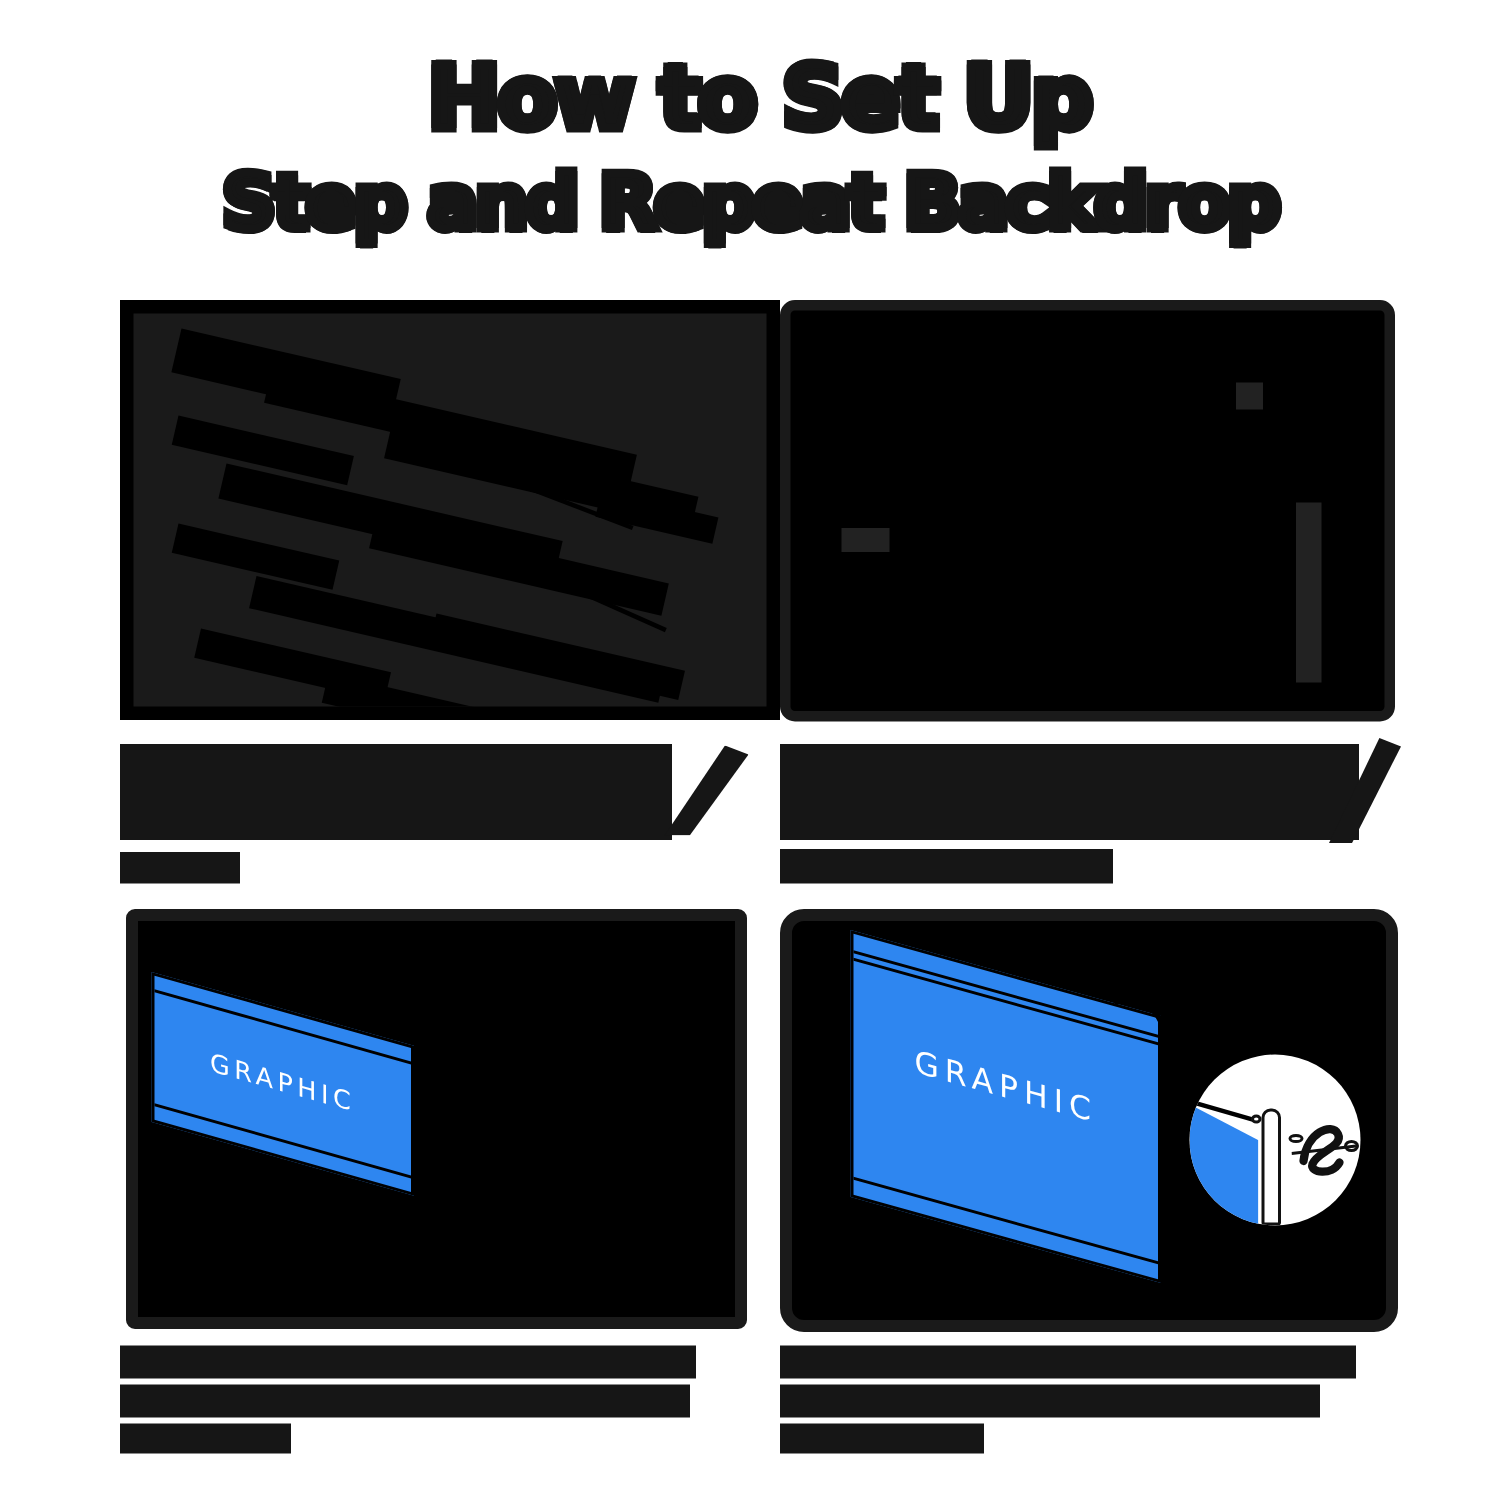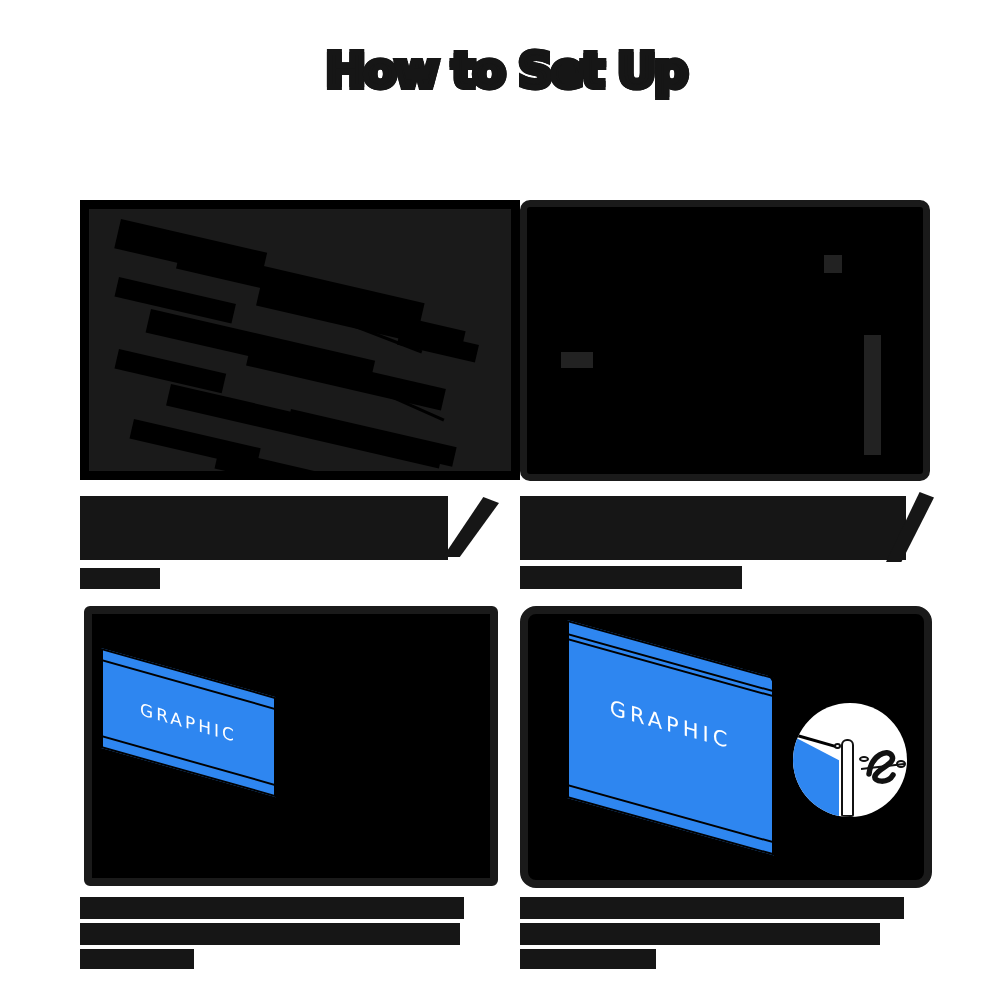--- a/index.html
+++ b/index.html
@@ -27,21 +27,22 @@
   .glabel{position:absolute;left:0;right:0;text-align:center;color:#ffffff;}
   .callout{position:absolute;left:793px;top:703px;width:114px;height:114px;background:#fff;
            border-radius:50%;overflow:hidden;}
   .cap-line{position:absolute;background:#161616;}
 </style>
 </head>
 <body>
 
 <div class="page">
 
-  <div class="abs blob" style="top:42px;font-size:48px;padding-left:12px;">How to Set Up</div>
+  <div class="abs blob" style="top:31px;font-size:58px;padding-left:12px;">How to Set Up</div>
+  <div class="abs blob" style="top:106px;font-size:50px;">Step and Repeat Backdrop</div>
 
   <div class="panel p1">
     <div class="scrib" style="left:32px;top:10px;width:150px;height:30px;"></div>
     <div class="scrib" style="left:92px;top:38px;width:250px;height:22px;"></div>
     <div class="scrib" style="left:30px;top:68px;width:120px;height:20px;"></div>
     <div class="scrib" style="left:172px;top:75px;width:210px;height:22px;"></div>
     <div class="scrib" style="left:62px;top:100px;width:230px;height:24px;"></div>
     <div class="scrib" style="left:312px;top:118px;width:80px;height:18px;"></div>
     <div class="scrib" style="left:30px;top:140px;width:110px;height:20px;"></div>
     <div class="scrib" style="left:162px;top:135px;width:200px;height:22px;"></div>

